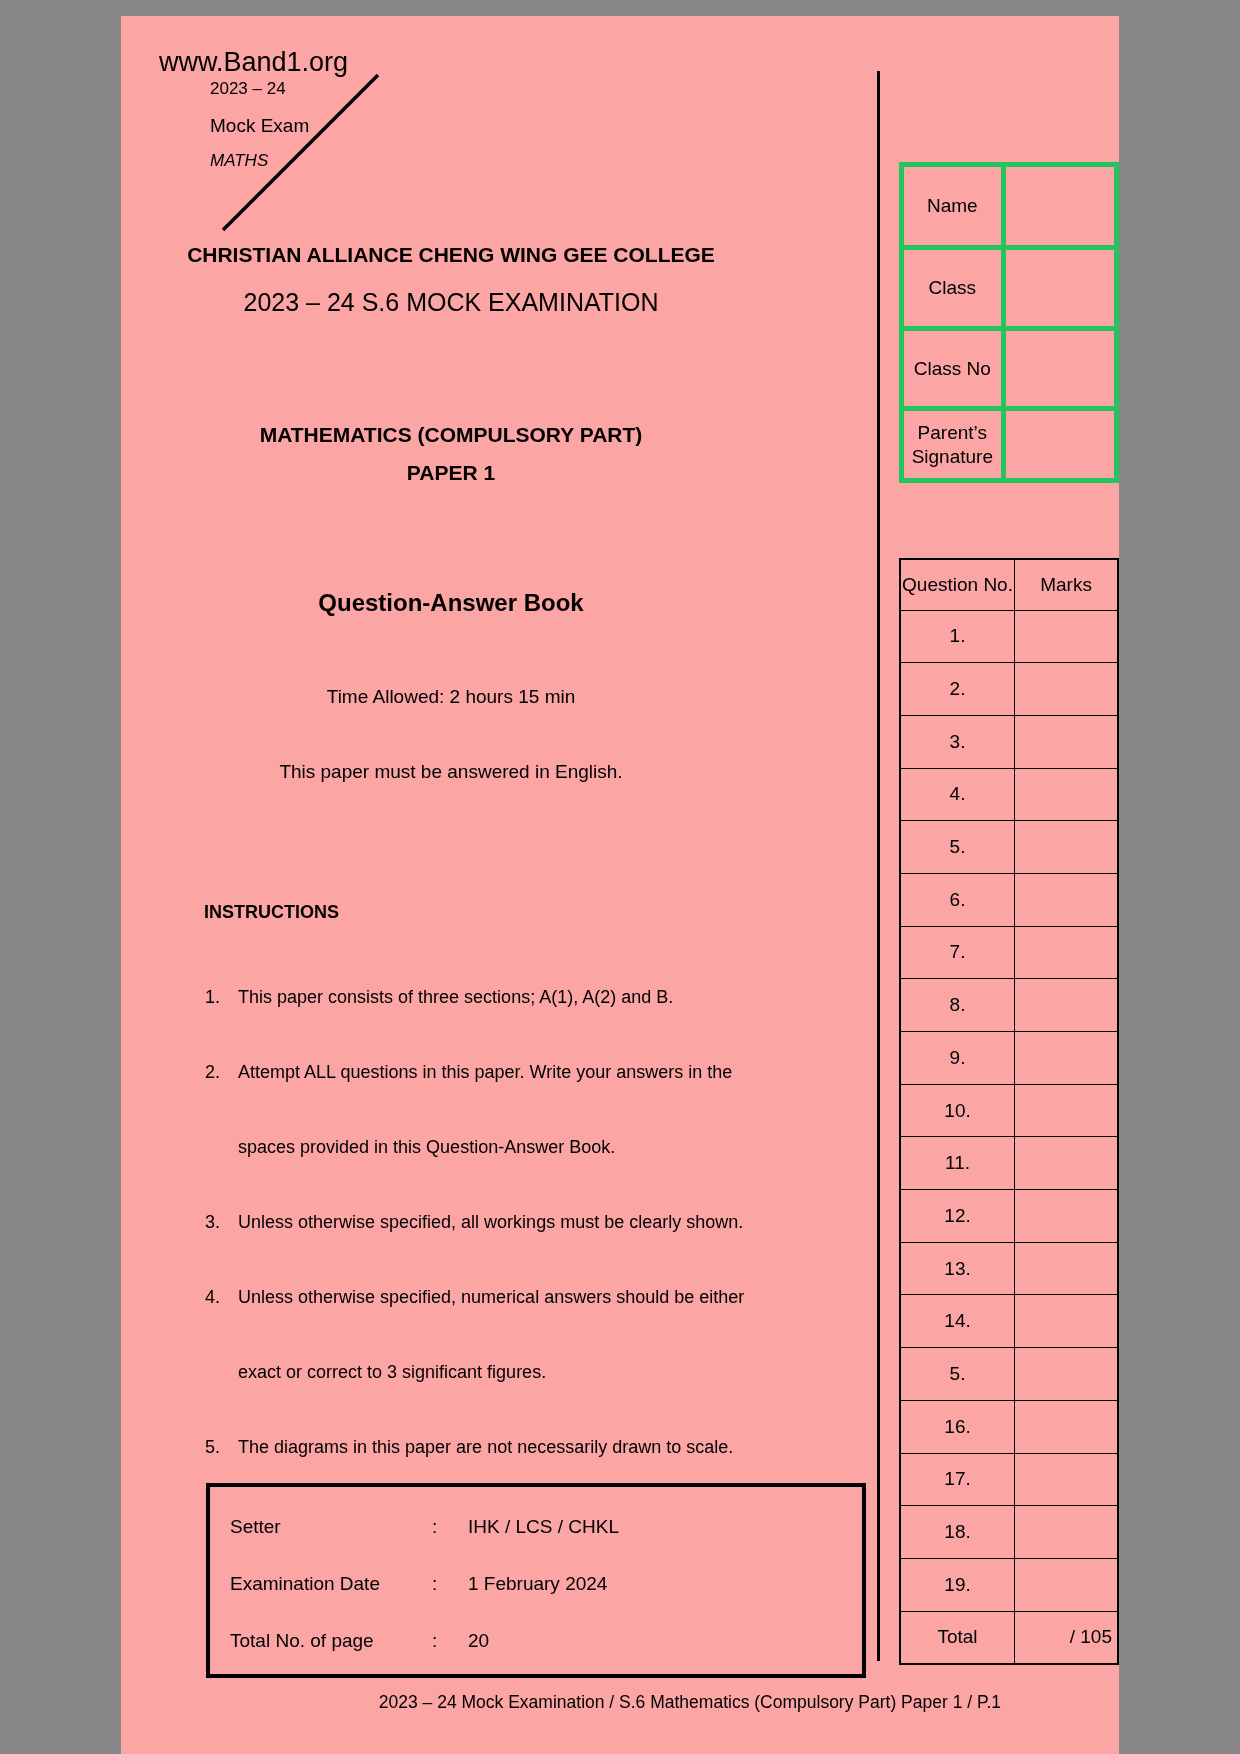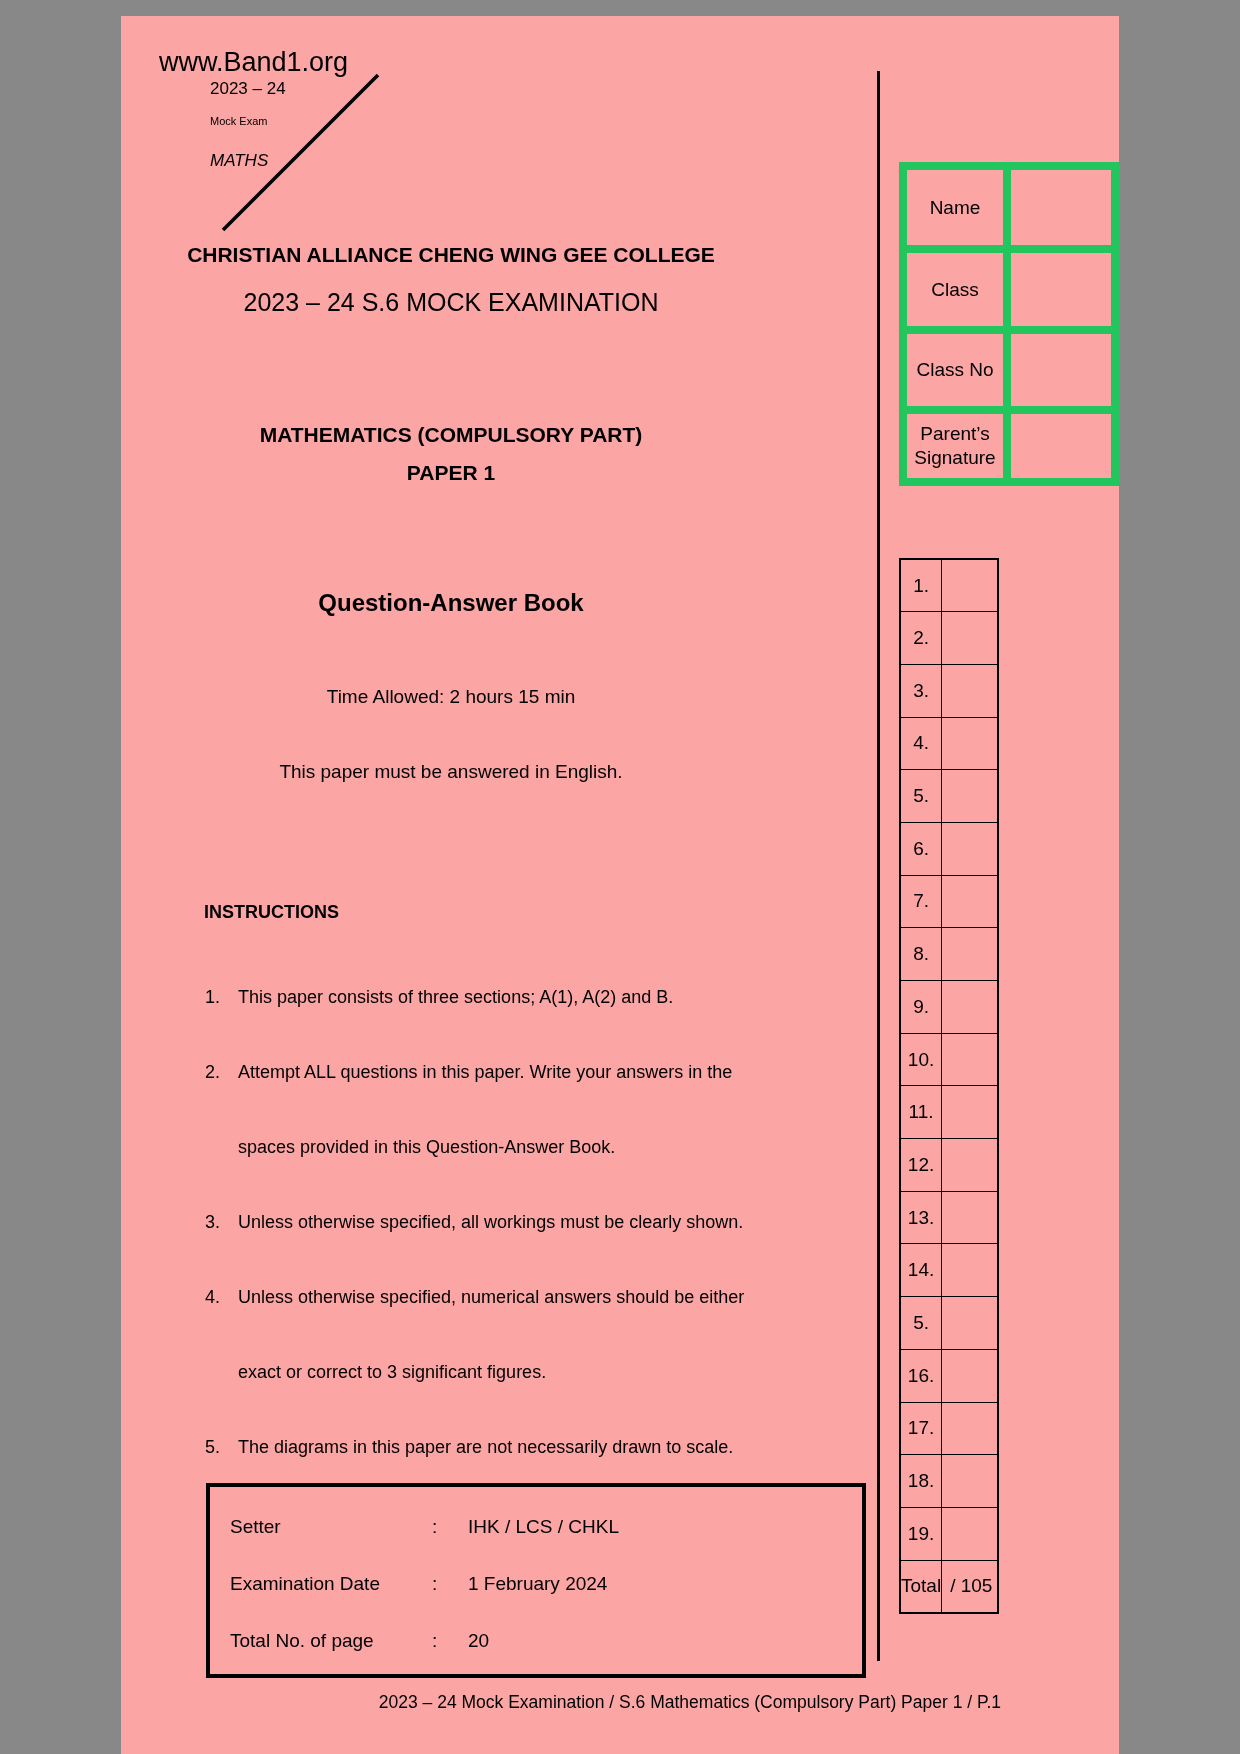--- a/index.html
+++ b/index.html
@@ -6,21 +6,21 @@
   .page {
     position:relative; width:998px; height:1754px; margin:16px auto;
     background:#fca5a5; color:#000000; overflow:hidden;
     font-family:"Liberation Sans","DejaVu Sans",sans-serif;
   }
   .abs { position:absolute; white-space:nowrap; }
 
   
   .wm-site  { left:38px; top:31px;  font-size:27px; }
   .wm-year  { left:89px; top:63px;  font-size:17px; }
-  .wm-exam  { left:89px; top:99px;  font-size:11px; }
+  .wm-exam  { left:89px; top:99px;  font-size:19px; }
   .wm-subj  { left:89px; top:135px; font-size:17px;font-style:italic; }
   .diag     { position:absolute; left:95px; top:52px; }
 
   
   .cblock { position:absolute; left:30px; width:600px; text-align:center; }
   .t-college { top:227px; font-size:21px; font-weight:bold; }
   .t-exam    { top:272px; font-size:25px; font-weight:normal; }
   .t-subject { top:407px; font-size:21px; font-weight:bold; }
   .t-paper   { top:445px; font-size:21px; font-weight:bold; }
   .t-book    { top:573px; font-size:24px; font-weight:bold; }
@@ -42,21 +42,21 @@
   .srow .sc { position:absolute; left:222px; top:0; }
   .srow .sv { position:absolute; left:258px; top:0; }
   .srow0 { top:29px; }  .srow1 { top:86px; }  .srow2 { top:143px; }
 
   
   .vdiv { position:absolute; left:756px; top:55px; width:3px; height:1590px; background:#000; }
 
   
   .itable { position:absolute; left:778px; top:146px; border-collapse:collapse; table-layout:fixed; }
   .itable td {
-    border:8px solid #22c55e; font-size:19px; line-height:24px;
+    border:5px solid #22c55e; font-size:19px; line-height:24px;
     text-align:center; vertical-align:middle; padding:0 4px;
   }
   .itable .lbl { width:100px; }
   .itable .val { width:258px; }
   .ir0 { height:83px; } .ir1 { height:81px; } .ir2 { height:80px; } .ir3 { height:72px; }
 
   
   .mtable { position:absolute; left:778px; top:542px; border-collapse:collapse; table-layout:fixed; border:2px solid #000; }
   .mtable td {
     border:1.5px solid #000; font-size:19px;
@@ -158,20 +158,24 @@
     </tr>
     <tr class="ir3">
       <td class="lbl" style="white-space:normal">Parent’s Signature</td>
       <td class="val"></td>
     </tr>
   </tbody>
     </table>
 
   <table class="mtable">
     <tbody>
+        <tr class="hdr">
+      <td class="qcol">Question No.</td>
+      <td class="mcol">Marks</td>
+    </tr>
     <tr>
       <td>1.</td>
       <td></td>
     </tr>
     <tr>
       <td>2.</td>
       <td></td>
     </tr>
     <tr>
       <td>3.</td>

